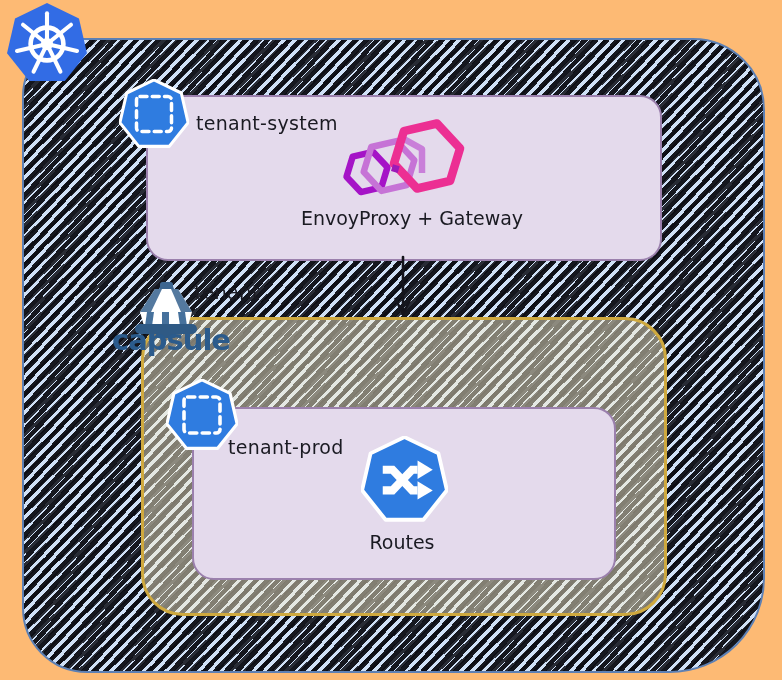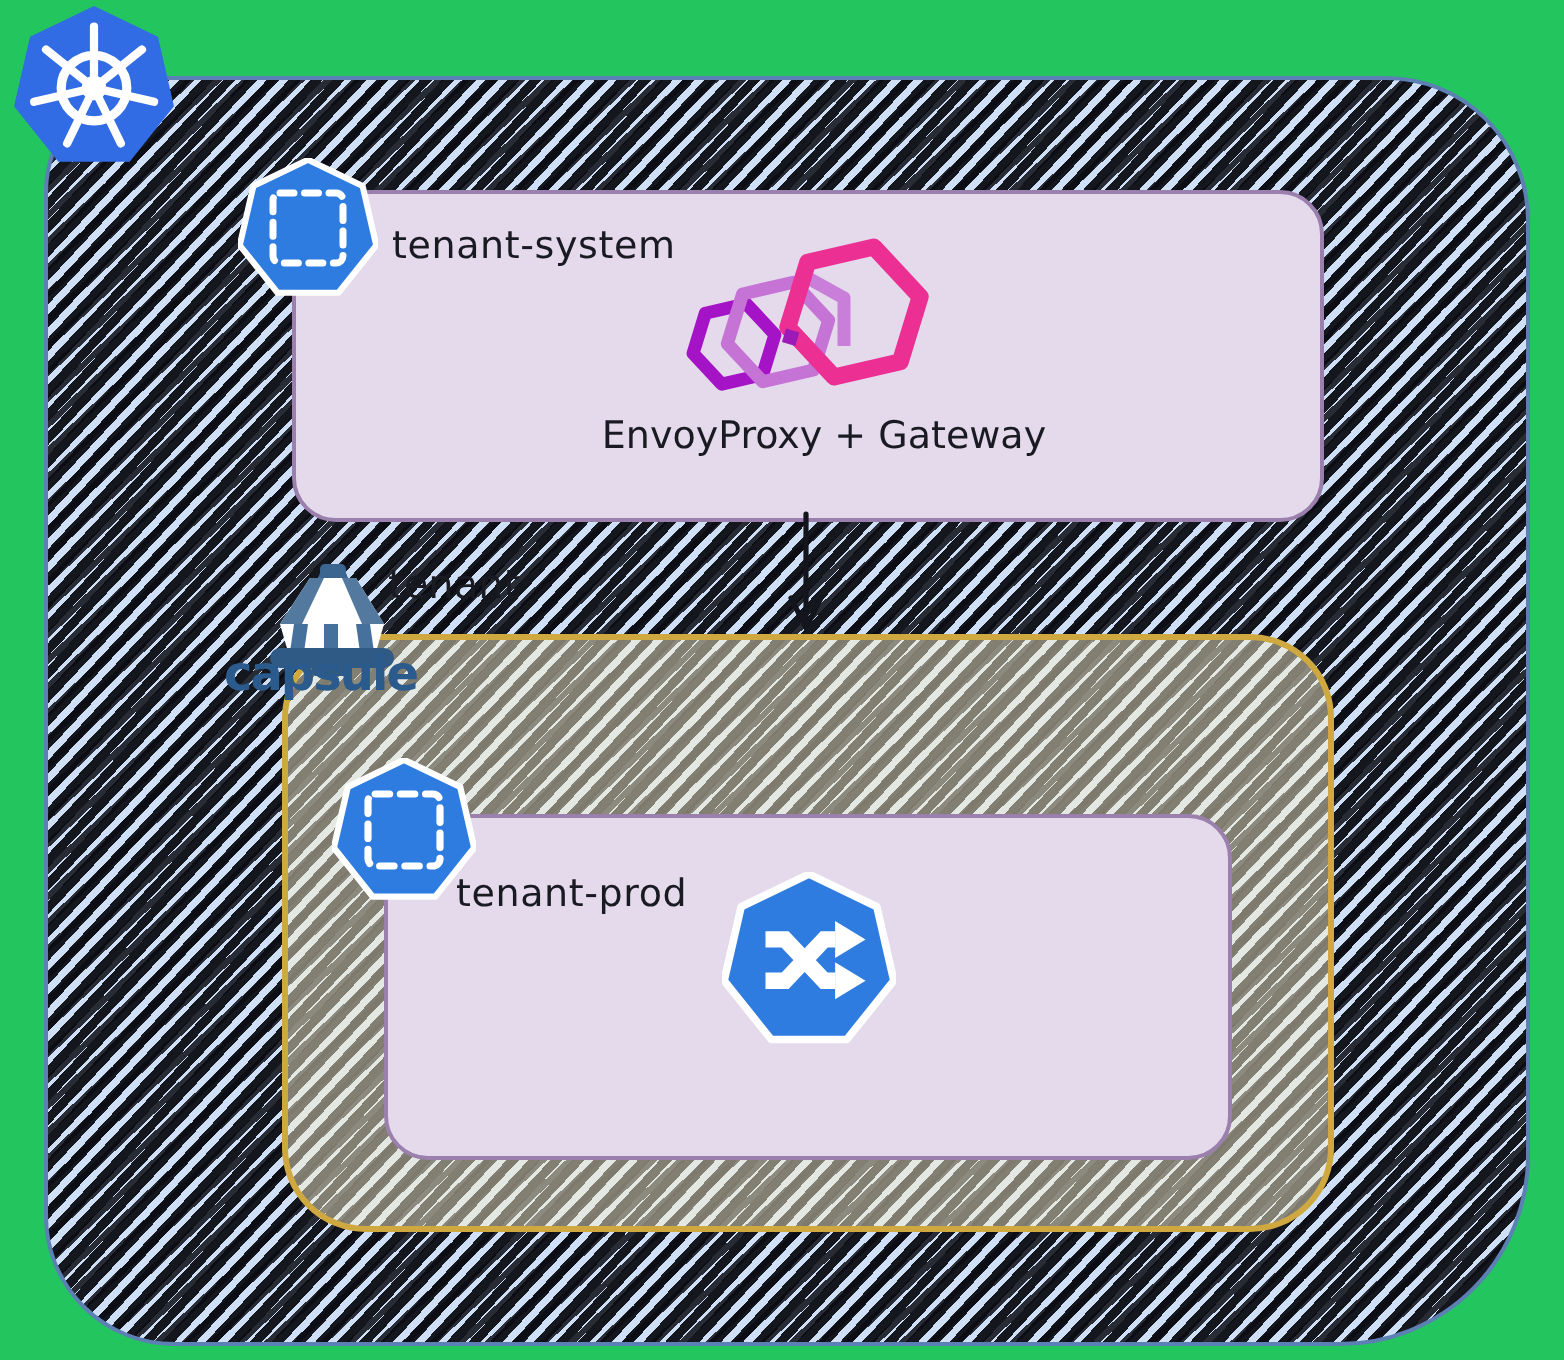--- a/index.html
+++ b/index.html
@@ -1,18 +1,18 @@
 <!DOCTYPE html>
 <html><head>
 <meta charset="utf-8">
 <style>
   html,body{margin:0;padding:0;background:#ffffff;}
   .canvas{
     position:relative;width:782px;height:680px;overflow:hidden;
-    font-family:"DejaVu Sans",sans-serif;color:#1a1a22;background:#22c55e;
+    font-family:"DejaVu Sans",sans-serif;color:#1a1a22;background:#fdba74;
   }
   .abs{position:absolute;}
 
   
   .cluster{
     left:22px;top:38px;width:739px;height:631px;
     border:2.5px solid #5d80b4;
     border-radius:58px 72px 95px 65px;
     background-color:#cfe0f6;
     background-image:
@@ -33,21 +33,21 @@
   }
   .ns-system{left:146px;top:95px;width:512px;height:162px;}
   .ns-prod{left:192px;top:407px;width:420px;height:169px;}
 
   .ns-label{font-size:19px;font-weight:500;letter-spacing:0.3px;white-space:nowrap;}
   .workload-label{font-size:19px;font-weight:500;text-align:center;white-space:nowrap;}
 
   .tenant-label{left:194px;top:280px;font-size:20px;font-weight:500;}
 
   .capsule-word{
-    left:112px;top:323px;font-size:24px;font-weight:bold;color:#2b5b8c;
+    left:112px;top:323px;font-size:29px;font-weight:bold;color:#2b5b8c;
     letter-spacing:-1px;
   }
 
   svg{display:block;}
 </style>
 </head>
 <body>
 
 <div class="canvas">
 
@@ -112,20 +112,21 @@
 
   <svg class="abs" style="left:361px;top:436px;" width="87" height="87" viewBox="0 0 80 80">
     <polygon points="40,1 71.2,16 79,49.9 57.4,77 22.6,77 1,49.9 8.8,16" fill="#2f7ce0" stroke="#ffffff" stroke-width="3.5" stroke-linejoin="round"></polygon>
     <g stroke="#ffffff" stroke-width="7.5" fill="none">
       <path d="M 20 31 H 29 L 47 50 H 52"></path>
       <path d="M 20 50 H 29 L 47 31 H 52"></path>
     </g>
     <polygon points="52,41.5 66,50 52,58.5" fill="#ffffff"></polygon>
     <polygon points="52,22.5 66,31 52,39.5" fill="#ffffff"></polygon>
   </svg>
+  <div class="abs workload-label" style="left:192px;top:531px;width:420px;">Routes</div>
 
   <svg class="abs" style="left:6px;top:2px;" width="82" height="82" viewBox="0 0 80 80">
     <polygon points="40,1 71.2,16 79,49.9 57.4,77 22.6,77 1,49.9 8.8,16" fill="#326ce5"></polygon>
     <g stroke="#ffffff" stroke-width="4" stroke-linecap="round" fill="none">
       <circle cx="40" cy="41" r="16" stroke-width="4.5"></circle>
       <line x1="40" y1="41" x2="40" y2="11"></line>
       <line x1="40" y1="41" x2="63.4" y2="22.2"></line>
       <line x1="40" y1="41" x2="69.3" y2="47.7"></line>
       <line x1="40" y1="41" x2="53.1" y2="68"></line>
       <line x1="40" y1="41" x2="26.9" y2="68"></line>

